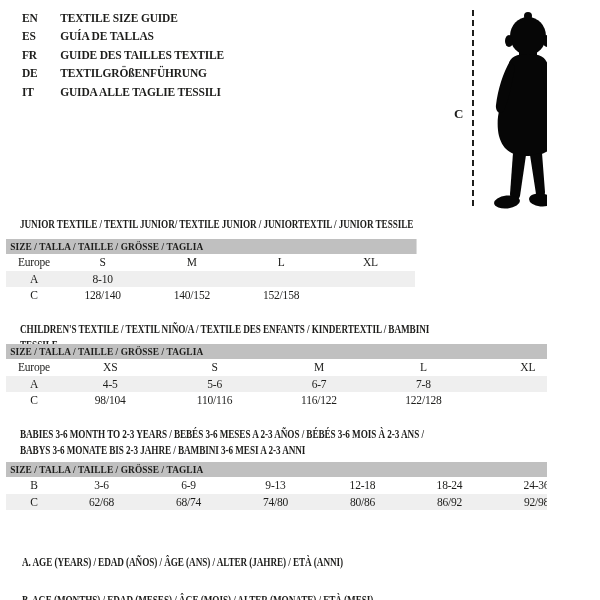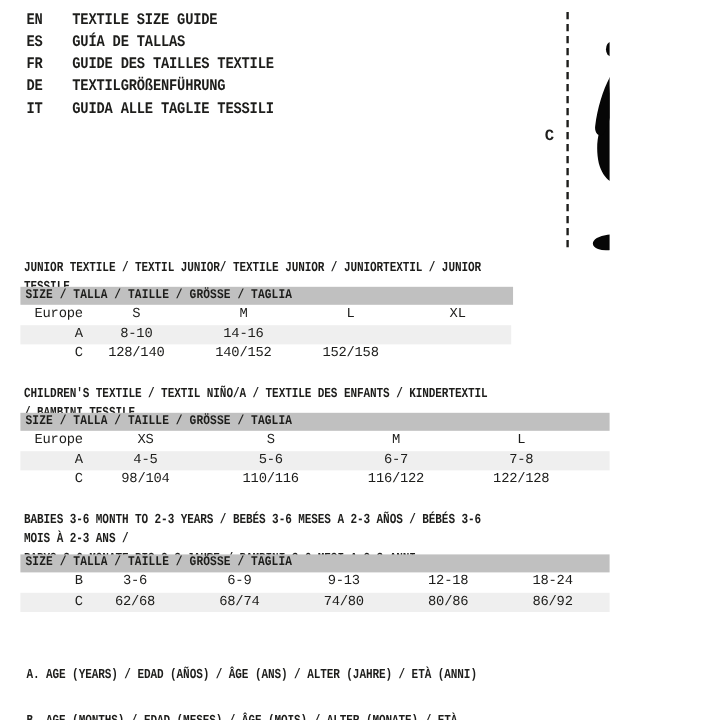--- a/index.html
+++ b/index.html
@@ -1,18 +1,18 @@
 <!DOCTYPE html>
 <html style="--text: #1d1d1b; --table_header_bg: #c0c0c0; --row_shade_bg: #efefef;"><head>
 <meta charset="utf-8">
 <style>
   html,body{margin:0;padding:0;background:#fff;}
   .page{
     position:relative;width:508px;height:600px;background:#fff;overflow:hidden;
-    font-family:Liberation Mono, monospace;color:var(--text,#1d1d1b);
+    font-family:Liberation Serif, serif;color:var(--text,#1d1d1b);padding-left:39px;
   }
   .cond{transform:scaleX(0.8);transform-origin:0 0;white-space:pre-line;}
   .cond85{transform:scaleX(0.85);transform-origin:0 0;}
 
   
   .lang-list{position:absolute;left:22px;top:9px;transform:scaleX(0.85);transform-origin:0 0;}
   .lang-row{display:flex;font-weight:700;font-size:13.5px;line-height:18.4px;letter-spacing:-0.2px;}
   .lang-code{width:45px;flex:0 0 45px;}
   .lang-label{white-space:nowrap;}
 
@@ -21,35 +21,35 @@
   .measure-label{position:absolute;left:454px;top:106px;font-weight:700;font-size:13px;}
   .baby{position:absolute;left:479px;top:5px;width:97px;height:207px;}
 
   
   .sec-title{position:absolute;left:20px;font-weight:700;font-size:11.5px;line-height:16px;letter-spacing:-0.1px;}
   .t1{top:216px;}
   .t2{top:321px;}
   .t3{top:426px;}
 
   
-  .tbl{position:absolute;left:17px;}
+  .tbl{position:absolute;left:6px;}
   .tbl1{top:239px;width:409px;}
   .tbl2{top:344px;width:574px;}
   .tbl3{top:462px;width:574px;}
   .bar{
     height:15px;line-height:15px;background:var(--table_header_bg,#bdbdbd);
     font-weight:700;font-size:11px;padding-left:5px;box-sizing:border-box;
     letter-spacing:0.1px;width:118%;
   }
   .trow{display:grid;height:16.5px;line-height:16.5px;font-size:11.5px;letter-spacing:-0.2px;}
   .cols5{grid-template-columns:52px repeat(4,1fr);}
   .cols6{grid-template-columns:52px repeat(5,1fr);}
   .cols7{grid-template-columns:52px repeat(6,1fr);}
   .shaded{background:var(--row_shade_bg,#efefef);}
-  .lbl{text-align:right;padding-left:4px;}
+  .lbl{text-align:center;padding-left:4px;}
   .cell{text-align:center;}
 
   
   .legend{position:absolute;left:22px;top:534px;font-weight:700;font-size:11.5px;line-height:19px;letter-spacing:-0.1px;}
 </style>
 </head>
 <body>
 
 <div class="page">
 
@@ -101,21 +101,20 @@
     <div class="trow cols5">
       <span class="lbl">Europe</span>
       <span class="cell">S</span>
       <span class="cell">M</span>
       <span class="cell">L</span>
       <span class="cell">XL</span>
     </div>
     <div class="trow cols5 shaded">
       <span class="lbl">A</span>
       <span class="cell">8-10</span>
-      <span class="cell">14-16</span>
     </div>
     <div class="trow cols5">
       <span class="lbl">C</span>
       <span class="cell">128/140</span>
       <span class="cell">140/152</span>
       <span class="cell">152/158</span>
     </div>
   </div>
 
   <div class="sec-title t2 cond">CHILDREN'S TEXTILE / TEXTIL NIÑO/A / TEXTILE DES ENFANTS / KINDERTEXTIL / BAMBINI TESSILE</div>

